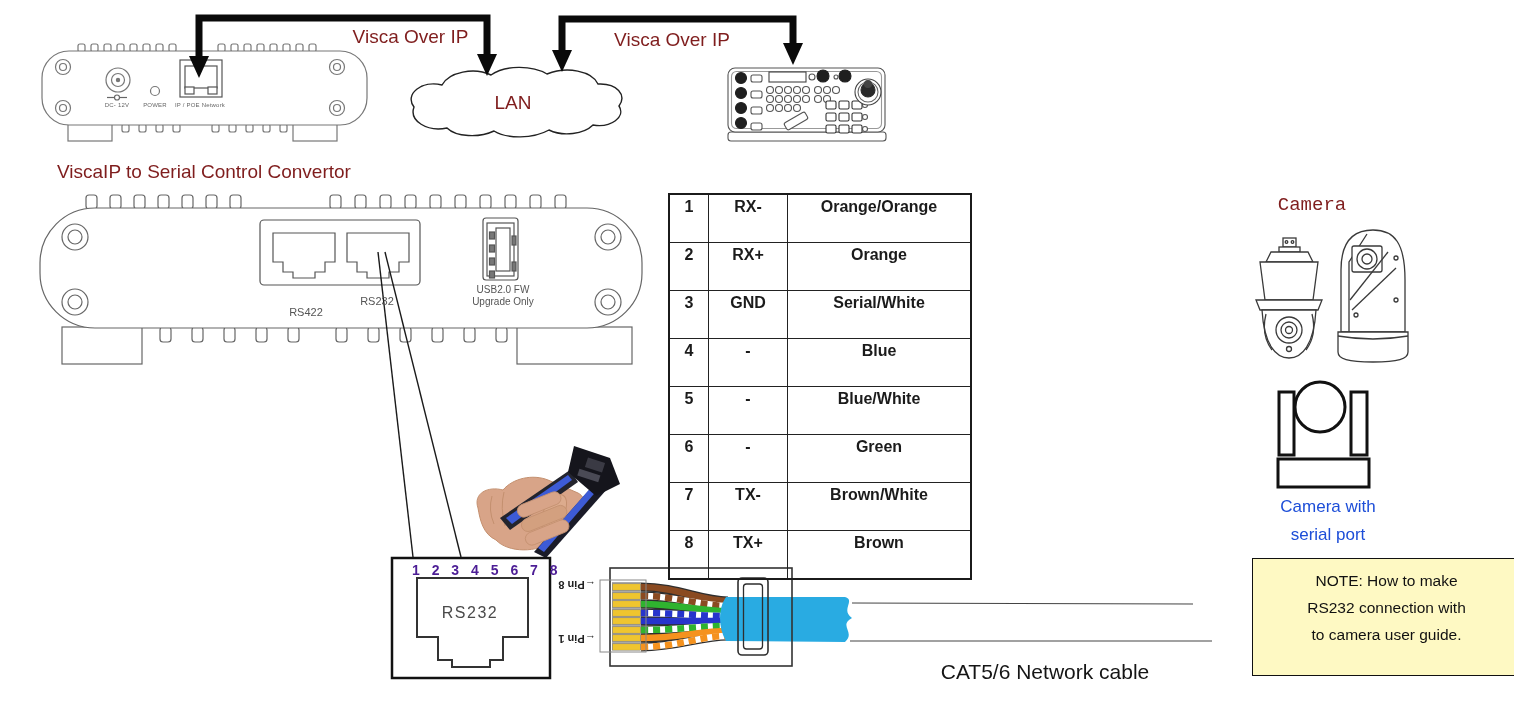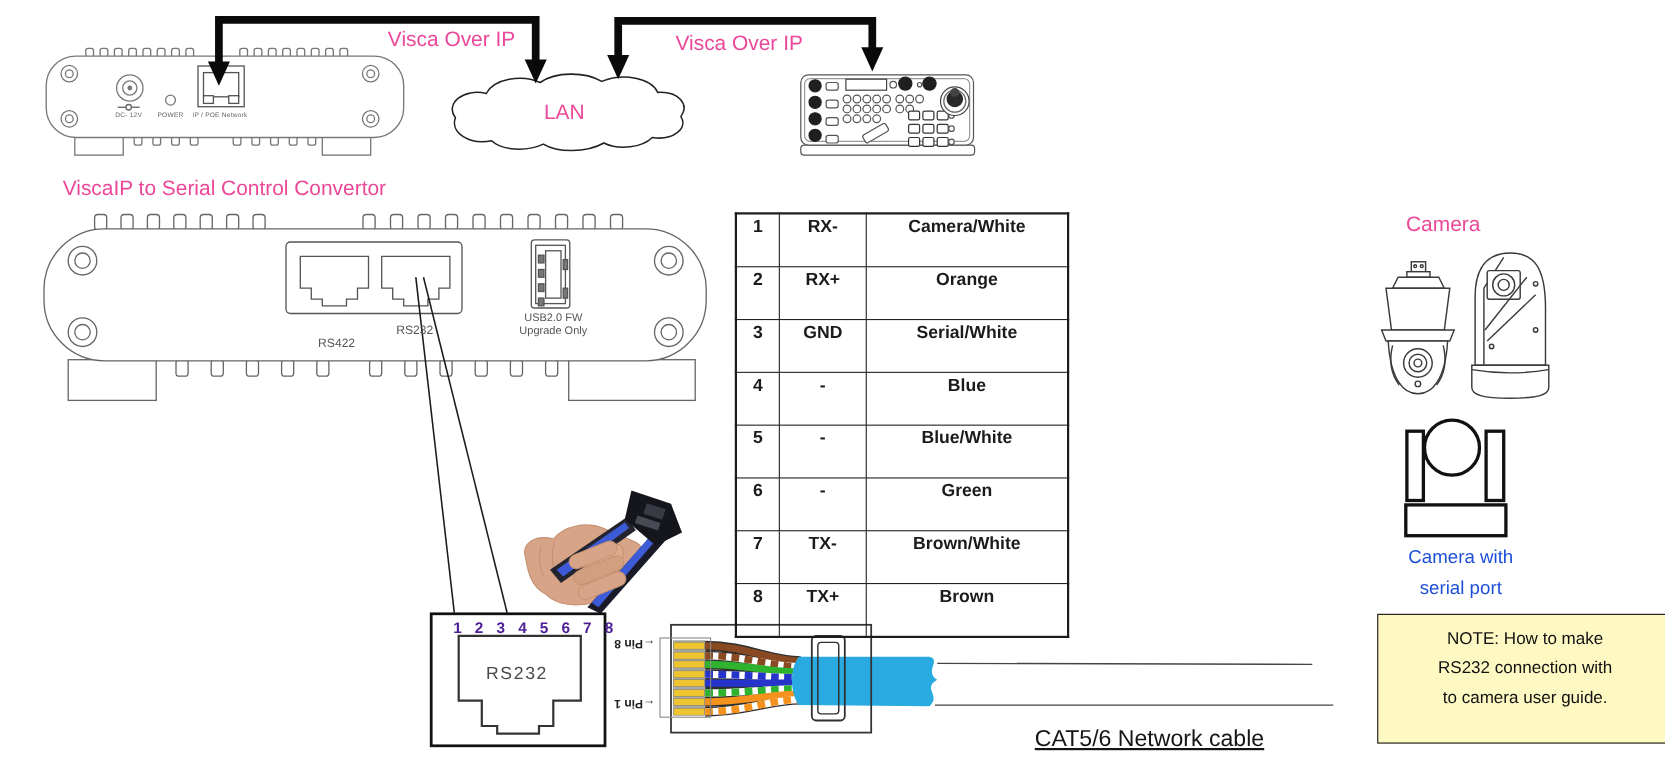--- a/index.html
+++ b/index.html
@@ -1,19 +1,19 @@
 <!DOCTYPE html>
 <html><head>
 <meta charset="utf-8">
 <style>
   html,body{margin:0;padding:0;background:#fff;}
   .canvas{position:relative;width:1514px;height:703px;background:#fff;overflow:hidden;
           font-family:"Liberation Sans",sans-serif;}
   svg{position:absolute;left:0;top:0;}
-  .lbl{position:absolute;color:#ec4899;text-align:center;white-space:nowrap;}
+  .lbl{position:absolute;color:#7f1d1d;text-align:center;white-space:nowrap;}
   .lbl-big{font-size:19px;}
   .lbl-sm{font-size:11px;color:#555;}
   .lbl-tiny{font-size:6px;color:#666;letter-spacing:0.2px;}
   .lbl-usb{font-size:10px;color:#555;line-height:12px;}
   .pins-row{font-size:14px;font-weight:bold;color:#4c1d95;letter-spacing:4px;}
   .socket-name{font-size:16px;color:#4a4a4a;letter-spacing:1.5px;}
   .pinlbl{position:absolute;transform:rotate(180deg);font-size:11px;font-weight:bold;color:#222;white-space:nowrap;text-align:center;}
   .cable-lbl{font-size:21px;color:#151515;}
   .cam-caption{font-size:17px;line-height:28px;color:#1d4ed8;}
   .pin-table{position:absolute;left:668px;top:193px;border-collapse:collapse;
@@ -412,21 +412,21 @@
   <div class="lbl lbl-usb" style="left:453px;top:284px;width:100px;">
     <div>USB2.0 FW</div>
     <div>Upgrade Only</div>
   </div>
 
   <table class="pin-table">
     <tbody>
         <tr>
       <td class="col-pin">1</td>
       <td class="col-sig">RX-</td>
-      <td class="col-col">Camera/White</td>
+      <td class="col-col">Orange/Orange</td>
     </tr>
     <tr>
       <td class="col-pin">2</td>
       <td class="col-sig">RX+</td>
       <td class="col-col">Orange</td>
     </tr>
     <tr>
       <td class="col-pin">3</td>
       <td class="col-sig">GND</td>
       <td class="col-col">Serial/White</td>
@@ -462,23 +462,23 @@
   <div class="lbl pins-row" style="left:412px;top:562px;width:118px;">1 2 3 4 5 6 7 8</div>
   <div class="lbl socket-name" style="left:420px;top:604px;width:100px;">RS232</div>
 
   <div class="pinlbl" style="left:551px;top:579px;width:52px;">
     <span>←</span><span>Pin 8</span>
   </div>
   <div class="pinlbl" style="left:551px;top:633px;width:52px;">
     <span>←</span><span>Pin 1</span>
   </div>
 
-  <div class="lbl cable-lbl" style="left:905px;top:660px;width:280px;text-decoration:underline;">CAT5/6 Network cable</div>
-
-  <div class="lbl lbl-big" style="left:1266px;top:194px;width:92px;">Camera</div>
+  <div class="lbl cable-lbl" style="left:905px;top:660px;width:280px;">CAT5/6 Network cable</div>
+
+  <div class="lbl lbl-big" style="left:1266px;top:194px;width:92px;font-family:Liberation Mono, monospace;">Camera</div>
   <div class="lbl cam-caption" style="left:1253px;top:493px;width:150px;">
     <div>Camera with</div>
     <div>serial port</div>
   </div>
 
   <div class="note-box">
     <div>NOTE: How to make</div>
     <div>RS232 connection with</div>
     <div>to camera user guide.</div>
   </div>

